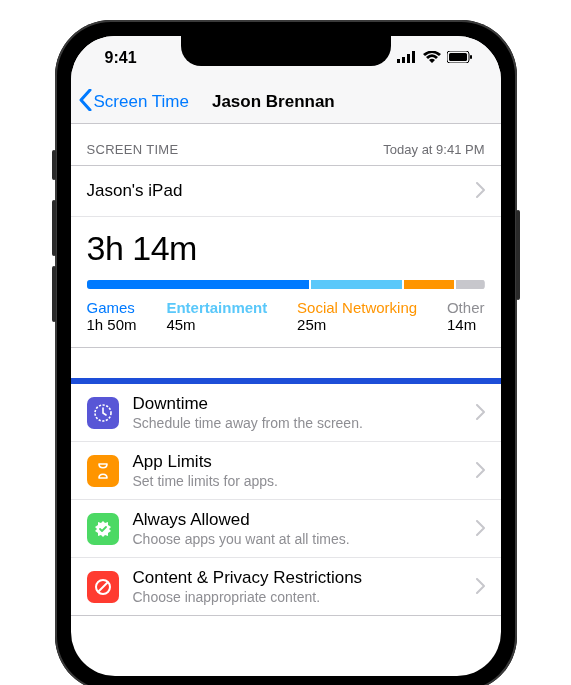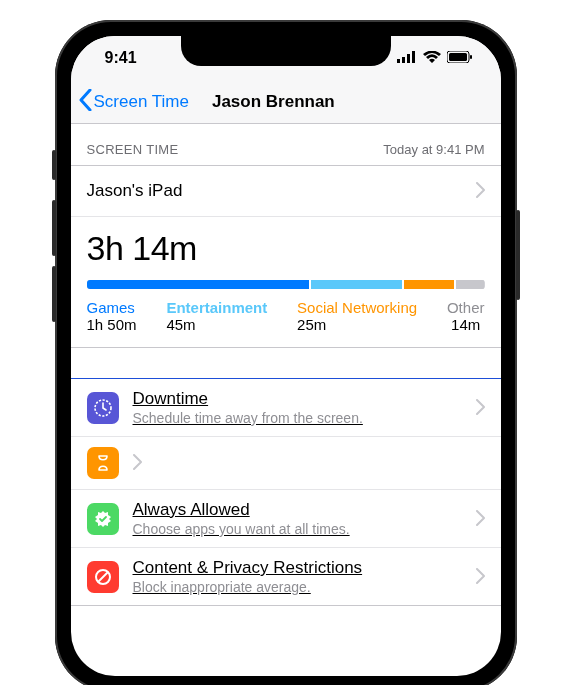--- a/index.html
+++ b/index.html
@@ -98,21 +98,21 @@
   .gap { width: 2px; background: #fff; }
   .cats { display: flex; justify-content: space-between; gap: 20px; }
   .cat { flex: 0 0 auto; }
   .cat-label { font-size: 15px; }
   .cat-value { font-size: 15px; color: #000; }
   .c-blue { color: #007aff; }
   .c-cyan { color: #5ac8fa; font-weight: bold; }
   .c-orange { color: #ff9500; }
   .c-gray { color: #8e8e93; }
   .spacer { height: 30px; }
-  .list { background: #fff; border-top: 1px solid #1d4ed8; border-bottom: 1px solid #c8c7cc; text-decoration: underline; }
+  .list { background: #fff; border-top: 6px solid #1d4ed8; border-bottom: 1px solid #c8c7cc; }
   .row {
     display: flex; align-items: center;
     padding: 10px 16px;
     border-bottom: 1px solid #e5e5e8;
     gap: 14px;
   }
   .row:last-child { border-bottom: none; }
   .icon-box {
     width: 32px; height: 32px; border-radius: 7px;
     display: flex; align-items: center; justify-content: center;
@@ -215,21 +215,21 @@
             <div class="cat-value">1h 50m</div>
           </div>
           <div class="cat">
             <div class="cat-label c-cyan">Entertainment</div>
             <div class="cat-value">45m</div>
           </div>
           <div class="cat">
             <div class="cat-label c-orange">Social Networking</div>
             <div class="cat-value">25m</div>
           </div>
-          <div class="cat" style="text-align:center">
+          <div class="cat" style="text-align:left">
             <div class="cat-label c-gray">Other</div>
             <div class="cat-value">14m</div>
           </div>
         </div>
       </div>
     </div>
 
     <div class="spacer"></div>
 
     <div class="list">
@@ -249,20 +249,24 @@
               <path d="M1 1 L8 8 L1 15" stroke="#c7c7cc" stroke-width="2" fill="none" stroke-linecap="round" stroke-linejoin="round"></path>
             </svg></span>
       </div>
 
       <div class="row">
         <div class="icon-box bg-orange">
           <svg width="20" height="20" viewBox="0 0 20 20">
               <path d="M6 3 H14 M6 17 H14 M6 3 C6 8 14 8 14 3 M6 17 C6 12 14 12 14 17" stroke="#fff" stroke-width="1.6" fill="none" stroke-linecap="round"></path>
             </svg>
         </div>
+        <div class="row-text">
+          <div class="row-title">App Limits</div>
+          <div class="row-sub">Set time limits for apps.</div>
+        </div>
         <span class="chev"><svg width="9" height="16" viewBox="0 0 9 16">
               <path d="M1 1 L8 8 L1 15" stroke="#c7c7cc" stroke-width="2" fill="none" stroke-linecap="round" stroke-linejoin="round"></path>
             </svg></span>
       </div>
 
       <div class="row">
         <div class="icon-box bg-green">
           <svg width="20" height="20" viewBox="0 0 20 20">
               <path d="M10 2 L12 4 L15 3 L15 6 L18 8 L16 10 L18 12 L15 14 L15 17 L12 16 L10 18 L8 16 L5 17 L5 14 L2 12 L4 10 L2 8 L5 6 L5 3 L8 4 Z" fill="#fff"></path>
               <path d="M7 10 L9 12 L13 8" stroke="#4cd964" stroke-width="1.8" fill="none" stroke-linecap="round" stroke-linejoin="round"></path>
@@ -279,21 +283,21 @@
 
       <div class="row">
         <div class="icon-box bg-red">
           <svg width="20" height="20" viewBox="0 0 20 20">
               <circle cx="10" cy="10" r="7" fill="none" stroke="#fff" stroke-width="2"></circle>
               <line x1="5" y1="15" x2="15" y2="5" stroke="#fff" stroke-width="2"></line>
             </svg>
         </div>
         <div class="row-text">
           <div class="row-title">Content &amp; Privacy Restrictions</div>
-          <div class="row-sub">Block inappropriate average.</div>
+          <div class="row-sub">Choose inappropriate content.</div>
         </div>
         <span class="chev"><svg width="9" height="16" viewBox="0 0 9 16">
               <path d="M1 1 L8 8 L1 15" stroke="#c7c7cc" stroke-width="2" fill="none" stroke-linecap="round" stroke-linejoin="round"></path>
             </svg></span>
       </div>
 
     </div>
 
   </div>
 </div>

